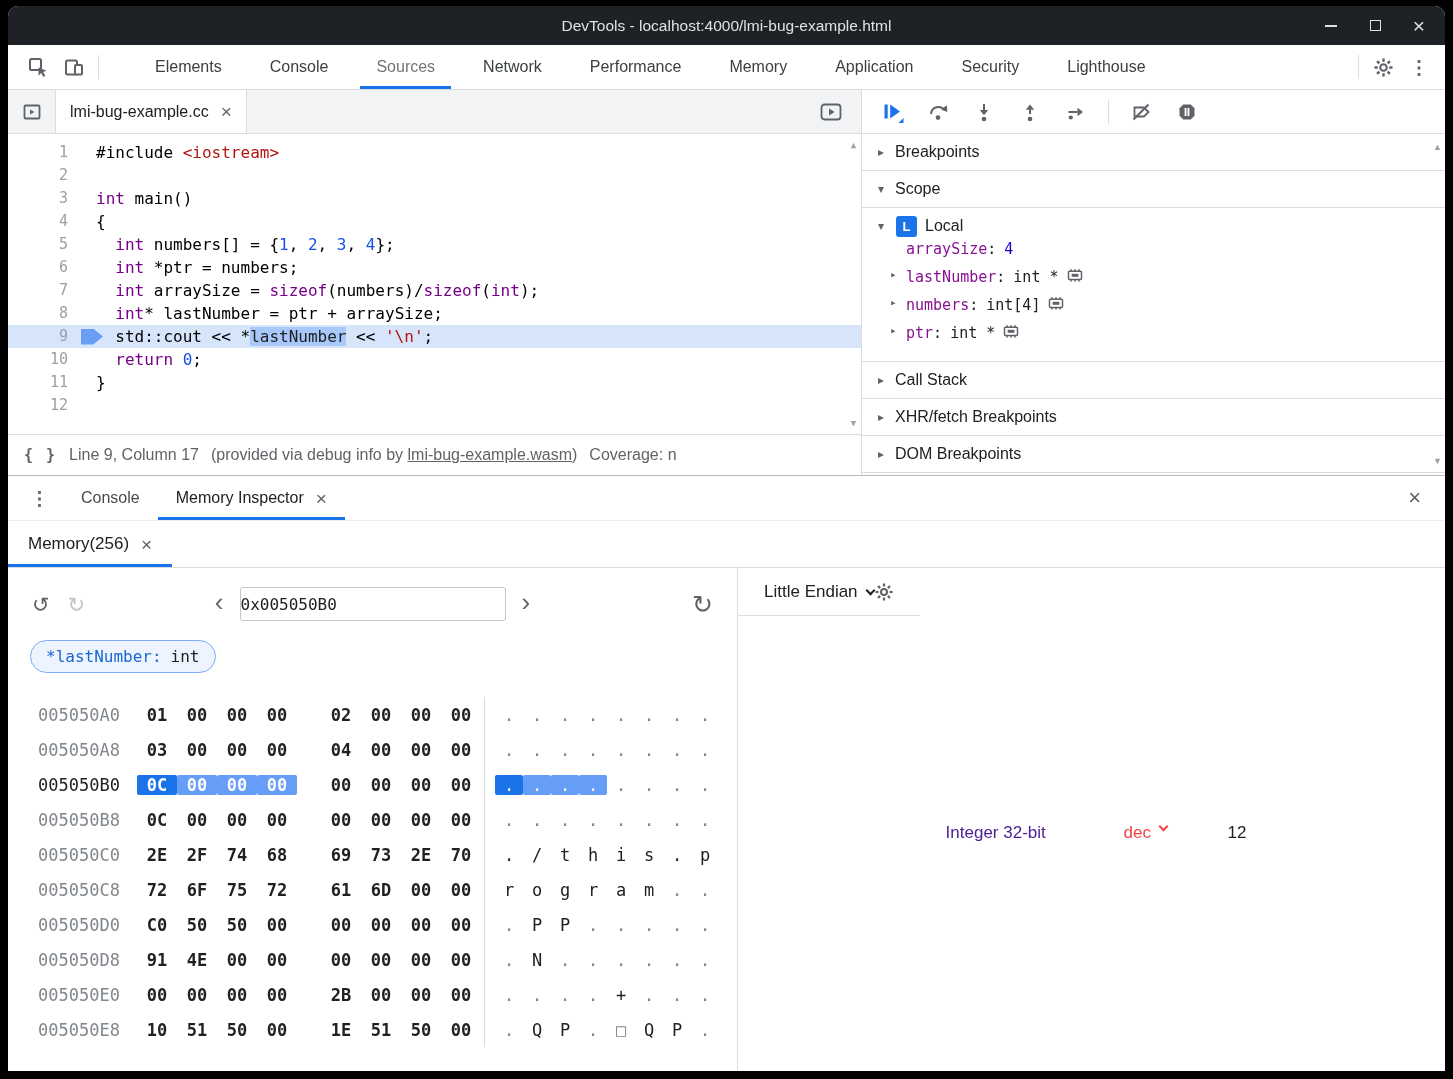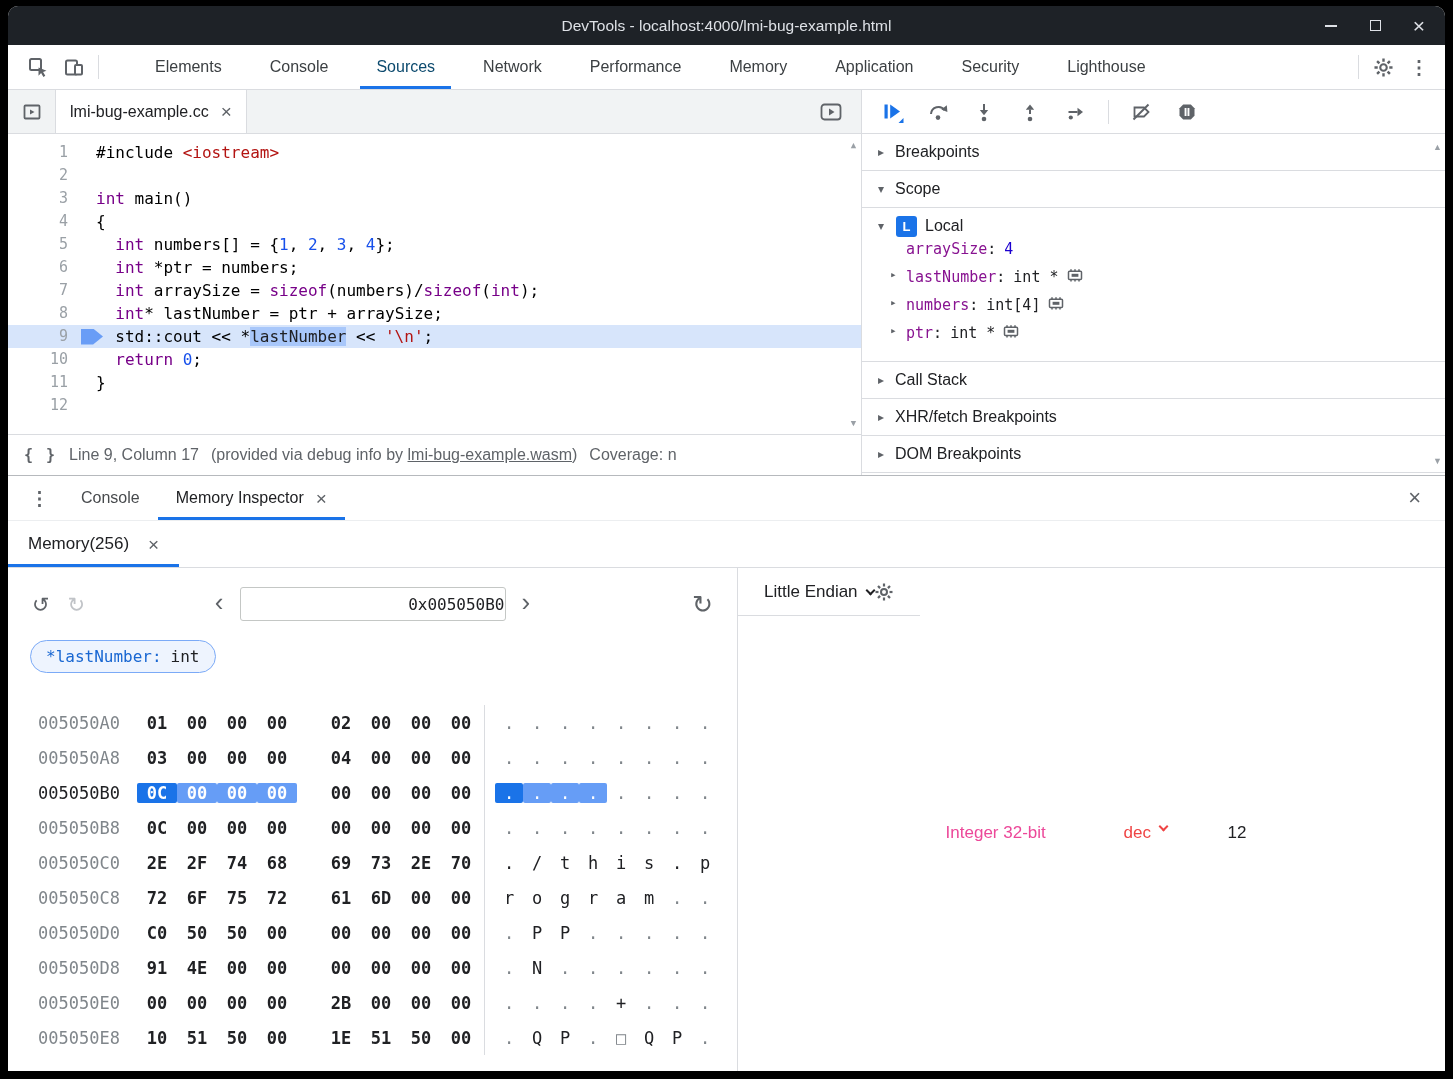--- a/index.html
+++ b/index.html
@@ -15,21 +15,21 @@
   .min-glyph{display:inline-block;width:12px;border-top:2px solid #dee1e6}
   .max-glyph{display:inline-block;width:11px;height:11px;border:1.6px solid #dee1e6}
   .close-glyph{font-size:21px;line-height:14px}
 
   
   .tabbar{height:45px;flex:none;background:#fff;border-bottom:1px solid #dadce0;display:flex;align-items:center;padding-left:12px}
   .icon-btn{width:36px;height:36px;display:flex;align-items:center;justify-content:center;flex:none}
   .v-sep{width:1px;height:24px;background:#dadce0;margin:0 6px;flex:none}
   .tabs{display:flex;height:100%;margin-left:26px}
   .main-tab{padding:0 24px;display:flex;align-items:center;font-size:16px;color:#3c4043;position:relative}
-  .main-tab.selected{color:#0c4a6e}
+  .main-tab.selected{color:#737373}
   .main-tab.selected::after{content:"";position:absolute;left:8px;right:8px;bottom:0;height:3px;background:#1a73e8}
   .tabbar-right{margin-left:auto;display:flex;align-items:center;height:100%;padding-right:8px}
   .kebab-txt{font-size:19px;color:#5f6368;font-weight:700}
 
   
   .main{flex:1;display:flex;min-height:0}
   .editor-pane{width:854px;flex:none;display:flex;flex-direction:column;border-right:1px solid #dadce0;min-height:0}
   .filetab-strip{height:44px;flex:none;background:#f1f3f4;border-bottom:1px solid #dadce0;display:flex;align-items:stretch}
   .strip-iconbox{width:48px;display:flex;align-items:center;justify-content:center;border-right:1px solid #dadce0}
   .file-tab{background:#fff;display:flex;align-items:center;gap:12px;padding:0 14px;font-size:16px;color:#202124;border-right:1px solid #dadce0}
@@ -74,61 +74,61 @@
 
   
   .drawer{height:596px;flex:none;border-top:1px solid #b6b9bd;display:flex;flex-direction:column;background:#fff}
   .drawer-tabbar{height:45px;flex:none;display:flex;align-items:center;border-bottom:1px solid #eceef0}
   .kebab{padding:0 14px 0 22px;color:#5f6368;font-size:19px;font-weight:700}
   .drawer-tab{height:100%;display:flex;align-items:center;gap:12px;padding:0 18px;font-size:16px;color:#474a4d;position:relative}
   .drawer-tab.selected{color:#202124}
   .drawer-tab.selected::after{content:"";position:absolute;left:0;right:0;bottom:0;height:3px;background:#1a73e8}
   .drawer-close{margin-left:auto;padding-right:24px;color:#5f6368;font-size:22px}
   .memtabbar{height:47px;flex:none;display:flex;align-items:stretch;border-bottom:1px solid #dadce0}
-  .mem-tab{display:flex;align-items:center;gap:19px;padding:0 20px;font-size:17px;color:#202124;position:relative}
+  .mem-tab{display:flex;align-items:center;gap:12px;padding:0 20px;font-size:17px;color:#202124;position:relative}
   .mem-tab::after{content:"";position:absolute;left:0;right:0;bottom:0;height:3px;background:#1a73e8}
 
   .mem-content{flex:1;display:flex;min-height:0}
   .mem-left{width:730px;flex:none;border-right:1px solid #dadce0;padding-top:16px}
   .mem-nav{height:40px;display:flex;align-items:center;padding:0 24px}
   .hist-group{display:flex;gap:18px;align-items:center;width:104px;flex:none}
   .hist-icon{font-size:21px;color:#5f6368;line-height:1}
   .hist-icon.disabled{color:#c0c3c7}
   .addr-group{flex:1;display:flex;align-items:center;justify-content:center;gap:16px}
   .chev-nav{font-size:26px;color:#5f6368;line-height:1;margin-top:-4px}
-  .addr-input{width:266px;height:34px;border:1px solid #c4c7c5;border-radius:3px;text-align:right;font-family:"DejaVu Sans Mono",monospace;font-size:16px;color:#202124;outline:none;background:#fff}
+  .addr-input{width:266px;height:34px;border:1px solid #c4c7c5;border-radius:3px;text-align:left;font-family:"DejaVu Sans Mono",monospace;font-size:16px;color:#202124;outline:none;background:#fff}
   .refresh-group{width:104px;display:flex;justify-content:flex-end;flex:none}
   .refresh-icon{font-size:25px;color:#5f6368;line-height:1}
   .tag-row{margin:16px 0 0 22px}
   .tag-chip{display:inline-flex;align-items:center;height:33px;padding:0 15px;border:1px solid #7baaf7;border-radius:17px;background:#eef4fe;font-family:"DejaVu Sans Mono",monospace;font-size:16px;gap:9px}
   .tag-name{color:#1967d2}
   .tag-type{color:#202124}
 
-  .hex-table{margin-top:32px}
+  .hex-table{margin-top:24px}
   .hex-row{display:flex;align-items:center;height:35px;font-family:"DejaVu Sans Mono",monospace;font-size:17px}
   .hex-addr{width:92px;margin-left:30px;color:#80868b;flex:none}
   .hex-row.selected .hex-addr{color:#202124;font-weight:400}
   .byte{width:40px;text-align:center;color:#202124;font-weight:600;flex:none;border-radius:2px}
   .byte.first{margin-left:7px}
   .byte.g2{margin-left:24px}
   .byte.sel-p{background:#1a73e8;color:#fff}
   .byte.sel-s{background:#669df6;color:#fff}
   .ascii-group{display:flex;margin-left:3px;border-left:1px solid #dadce0;padding-left:10px;align-self:stretch;align-items:center}
   .achar{width:28px;text-align:center;flex:none;border-radius:2px}
   .achar.dot{color:#80868b}
   .achar.ch{color:#202124}
   .achar.sel-p{background:#1a73e8;color:#fff}
   .achar.sel-s{background:#669df6;color:#fff}
 
   .mem-right{flex:1;display:flex;flex-direction:row;min-width:0}
   .endian-row{height:48px;flex:none;display:flex;align-items:center;padding:0 26px;border-bottom:1px solid #dadce0;font-size:17px;color:#202124}
   .chev{display:inline-block;width:7px;height:7px;border-right:2px solid currentColor;border-bottom:2px solid currentColor;transform:rotate(45deg);margin-left:9px;margin-bottom:3px}
   .endian-gear{margin-left:auto;display:flex}
   .interp-row{display:flex;align-items:center;padding:26px 26px 0;font-size:17px}
-  .interp-type{width:178px;color:#ec4899}
+  .interp-type{width:178px;color:#4c1d95}
   .interp-fmt{width:104px;color:#ef4444;display:flex;align-items:flex-start}
   .interp-val{color:#202124}
   .inline-flex{display:inline-flex;align-items:center}
 </style>
 </head>
 <body>
 
 <div class="window">
 
   <div class="titlebar">

